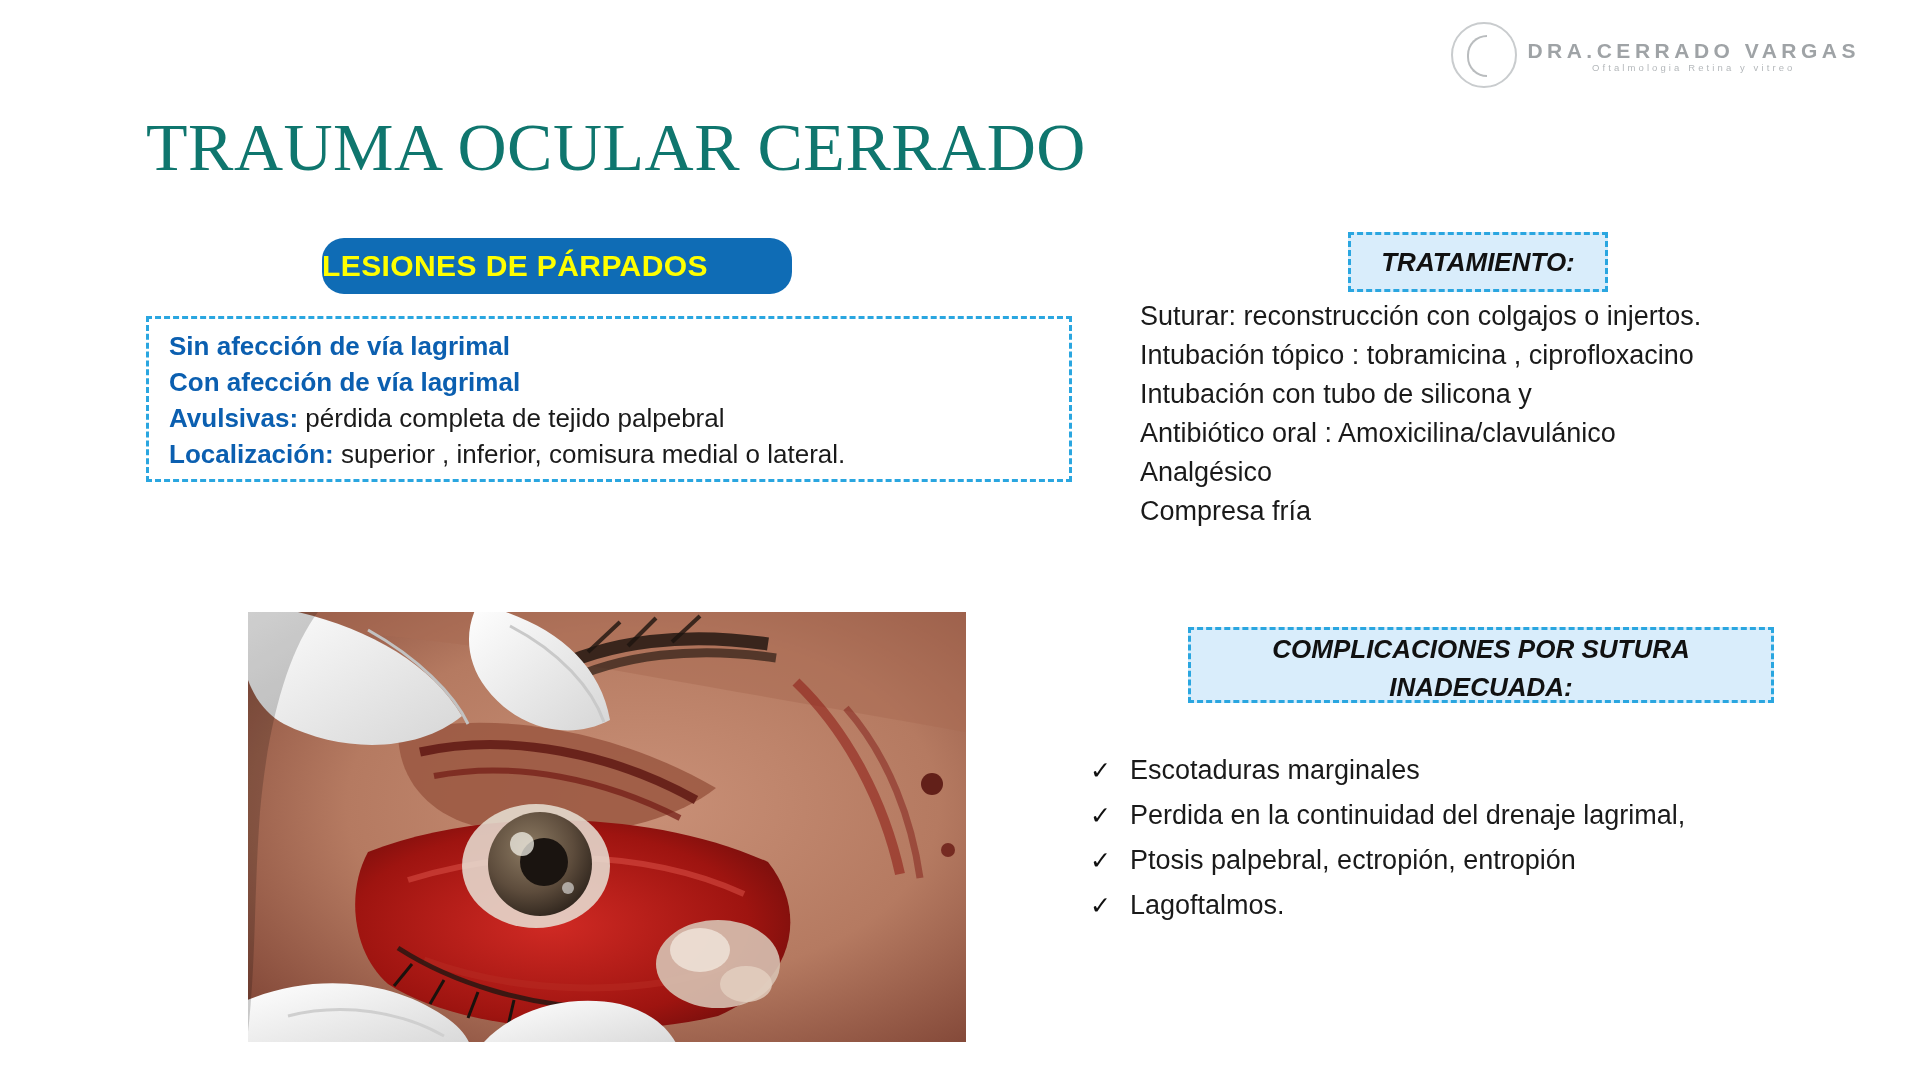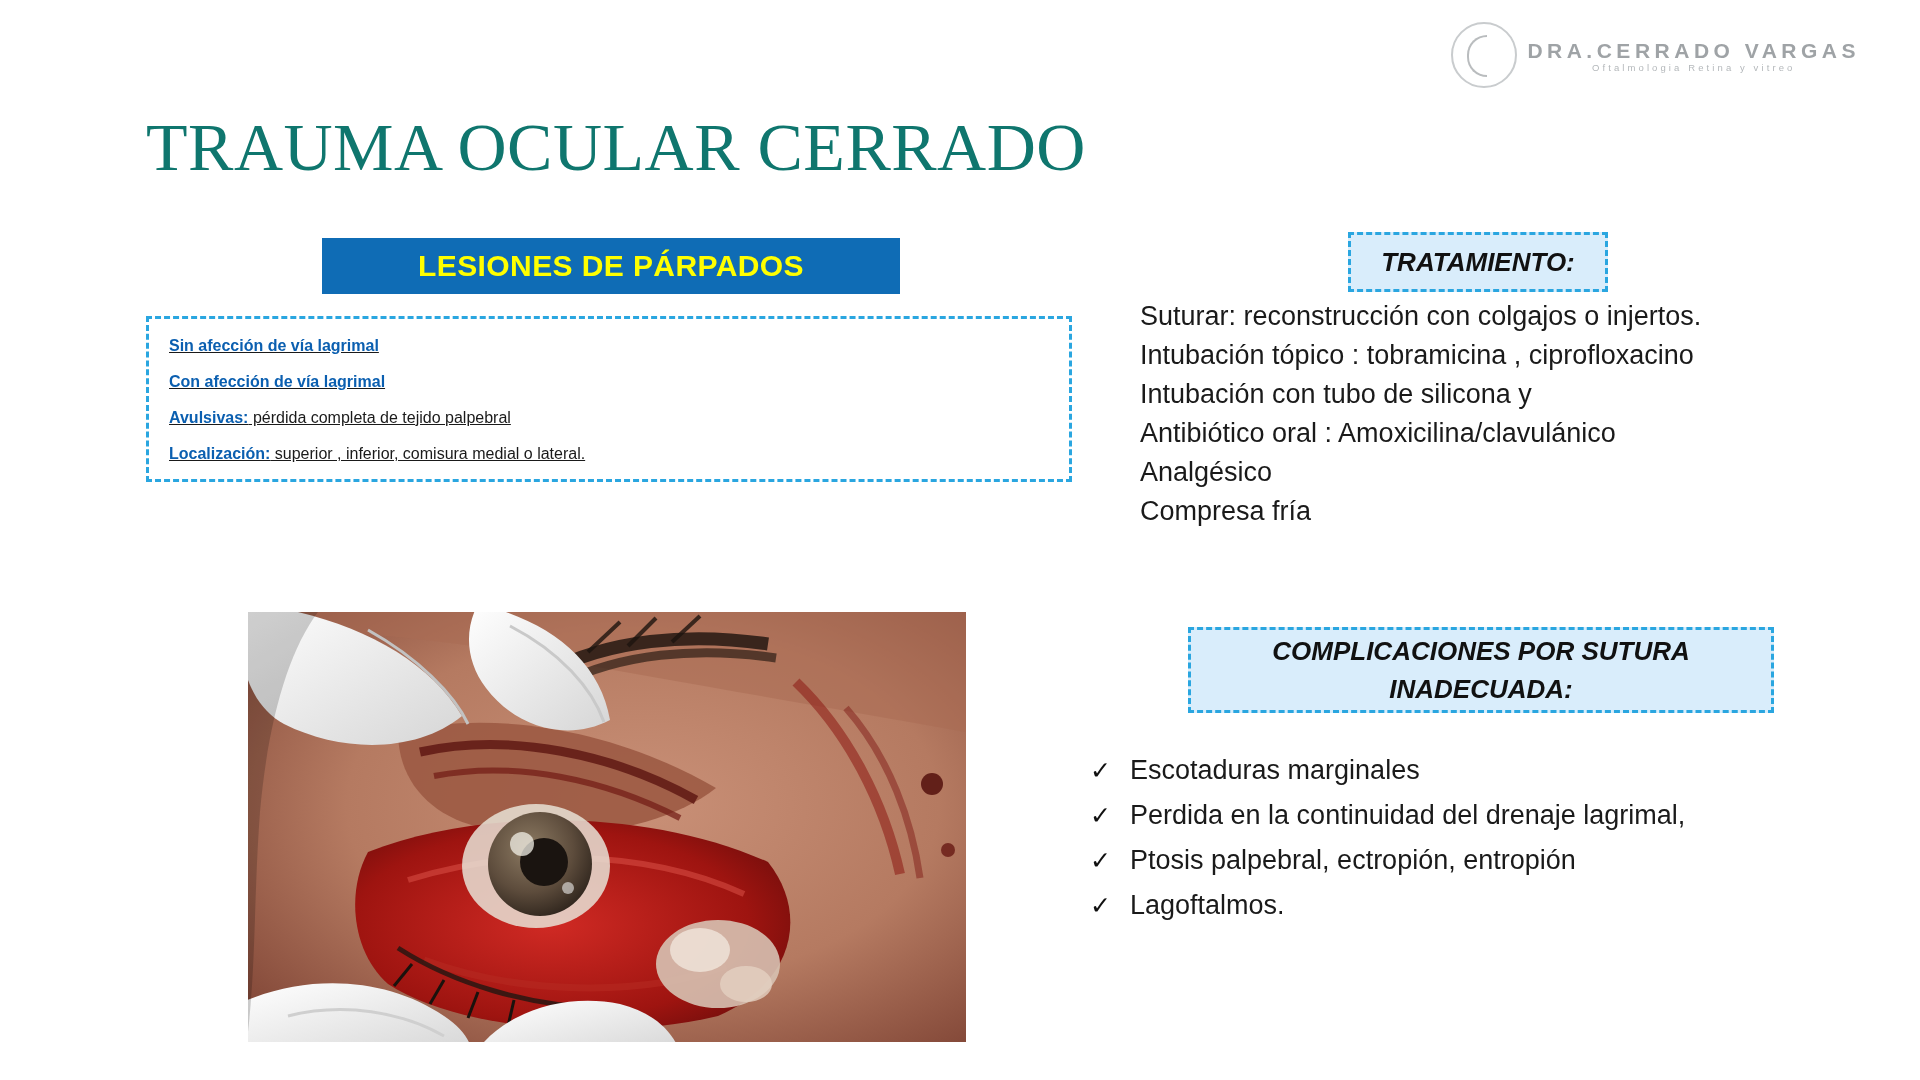--- a/index.html
+++ b/index.html
@@ -77,51 +77,50 @@
     font-weight: normal;
     letter-spacing: 0.5px;
     white-space: nowrap;
   }
 
   
   .banner {
     position: absolute;
     left: 322px;
     top: 238px;
-    width: 578px;
+    width: 470px;
     height: 56px;
     background: #0f6cb5;
     display: flex;
     align-items: center;
-    justify-content: center;
+    border-radius: 22px;
   }
   .banner-text {
     color: #ffff00;
     font-size: 30px;
     font-weight: bold;
     letter-spacing: 0.4px;
   }
 
   
   .dashed-box-left {
     position: absolute;
     left: 146px;
     top: 316px;
     width: 926px;
     height: 166px;
     border: 3px dashed #2aa6e0;
     box-sizing: border-box;
   }
   .dashed-box-left .line {
-    font-size: 16px;
+    font-size: 26px;
     color: #1a1a1a;
     line-height: 36px;
     padding-left: 20px;
     white-space: nowrap;
-    text-decoration: underline;
   }
   .dashed-box-left .line:first-child { padding-top: 9px; }
   .lead-blue {
     color: #0b5fb0;
     font-weight: bold;
   }
 
   
   .treat-header {
     position: absolute;
@@ -156,28 +155,28 @@
     line-height: 39px;
     white-space: nowrap;
   }
 
   
   .comp-header {
     position: absolute;
     left: 1188px;
     top: 627px;
     width: 586px;
-    height: 86px;
+    height: 76px;
     border: 3px dashed #2aa6e0;
     background: #d9edfb;
     box-sizing: border-box;
     display: flex;
     flex-direction: column;
     align-items: center;
-    justify-content: center;
+    justify-content: space-between;
   }
   .comp-header-text {
     font-size: 26px;
     font-style: italic;
     font-weight: bold;
     color: #111;
     line-height: 38px;
     text-align: center;
   }
 

